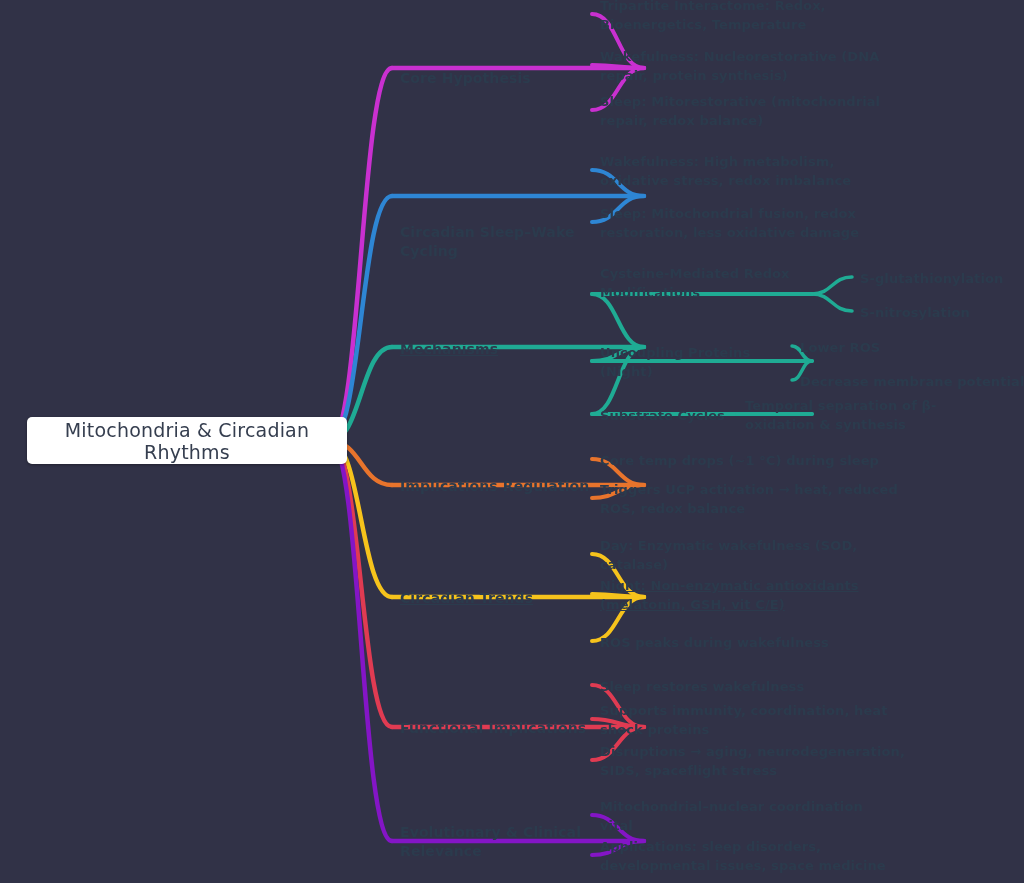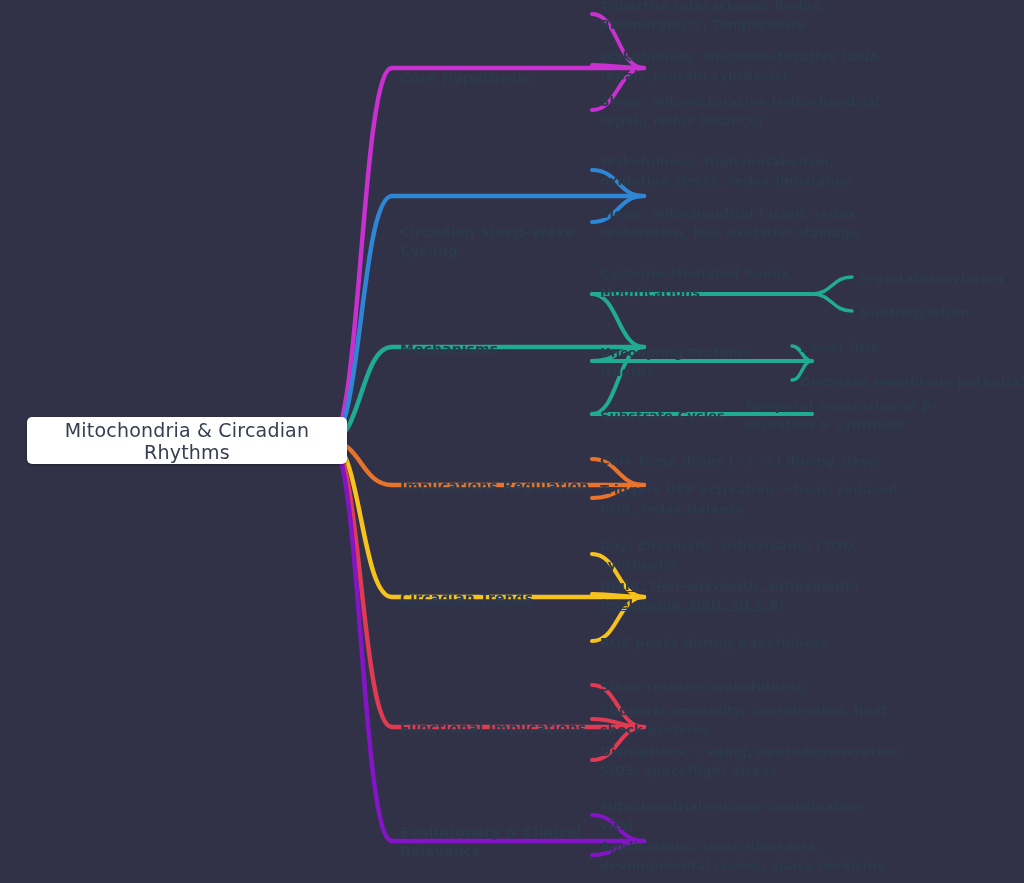--- a/index.html
+++ b/index.html
@@ -123,21 +123,21 @@
       <div class="node-label node-l3" style="left: 860px; width: 230px; top: 302.5px;">S-nitrosylation</div>
       <div class="node-label node-l2" style="left: 600px; width: 200px; top: 343px;">Uncoupling Proteins (Night)</div>
       <div class="node-label node-l3" style="left: 800px; width: 230px; top: 337.5px;">Lower ROS</div>
       <div class="node-label node-l3" style="left: 800px; width: 230px; top: 371.5px;">Decrease membrane potential</div>
       <div class="node-label node-l2" style="left: 600px; width: 200px; top: 405.5px;">Substrate Cycles</div>
       <div class="node-label node-l3" style="left: 745px; width: 230px; top: 396px;">Temporal separation of β-oxidation &amp; synthesis</div>
       <div class="node-label node-l1" style="left: 400px; width: 230px; top: 476.5px;">Implications Regulation</div>
       <div class="node-label node-l2" style="left: 600px; width: 330px; top: 450.5px;">Core temp drops (~1 °C) during sleep</div>
       <div class="node-label node-l2" style="left: 600px; width: 330px; top: 480px;">Triggers UCP activation → heat, reduced ROS, redox balance</div>
       <div class="node-label node-l1" style="left: 400px; width: 230px; top: 588.5px; text-decoration: underline;">Circadian Trends</div>
-      <div class="node-label node-l2" style="left: 600px; width: 330px; top: 536px;">Day: Enzymatic antioxidants (SOD, synthesis)</div>
+      <div class="node-label node-l2" style="left: 600px; width: 330px; top: 536px;">Day: Enzymatic wakefulness (SOD, catalase)</div>
       <div class="node-label node-l2" style="left: 600px; width: 330px; top: 576px; text-decoration: underline;">Night: Non-enzymatic antioxidants (melatonin, GSH, vit C/E)</div>
       <div class="node-label node-l2" style="left: 600px; width: 330px; top: 632.5px;">ROS peaks during wakefulness</div>
       <div class="node-label node-l1" style="left: 400px; width: 230px; top: 718.5px;">Functional Implications</div>
       <div class="node-label node-l2" style="left: 600px; width: 330px; top: 676.5px;">Sleep restores wakefulness</div>
       <div class="node-label node-l2" style="left: 600px; width: 330px; top: 701px;">Supports immunity, coordination, heat shock proteins</div>
       <div class="node-label node-l2" style="left: 600px; width: 330px; top: 742px;">Disruptions → aging, neurodegeneration, SIDS, spaceflight stress</div>
       <div class="node-label node-l1" style="left: 400px; width: 230px; top: 823px;">Evolutionary &amp; Clinical Relevance</div>
       <div class="node-label node-l2" style="left: 600px; width: 300px; top: 797px;">Mitochondrial–nuclear coordination vital</div>
       <div class="node-label node-l2" style="left: 600px; width: 300px; top: 837px;">Applications: sleep disorders, developmental issues, space medicine</div>
     </div>

